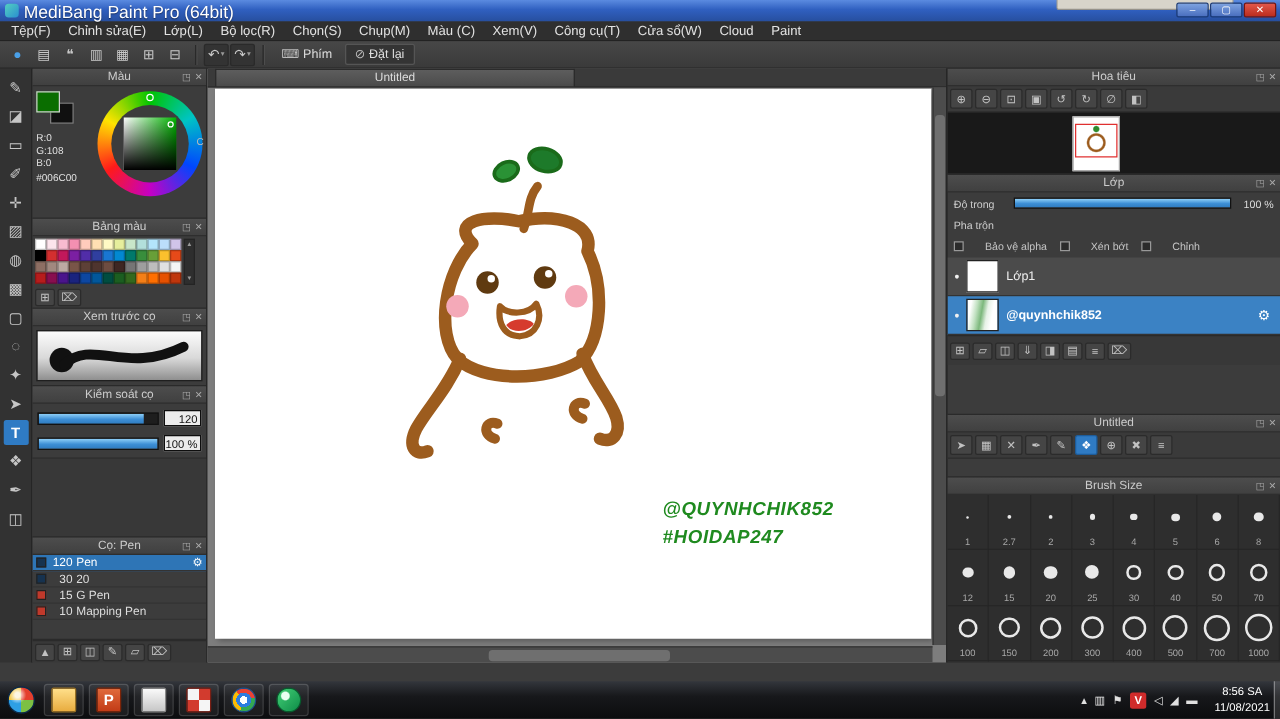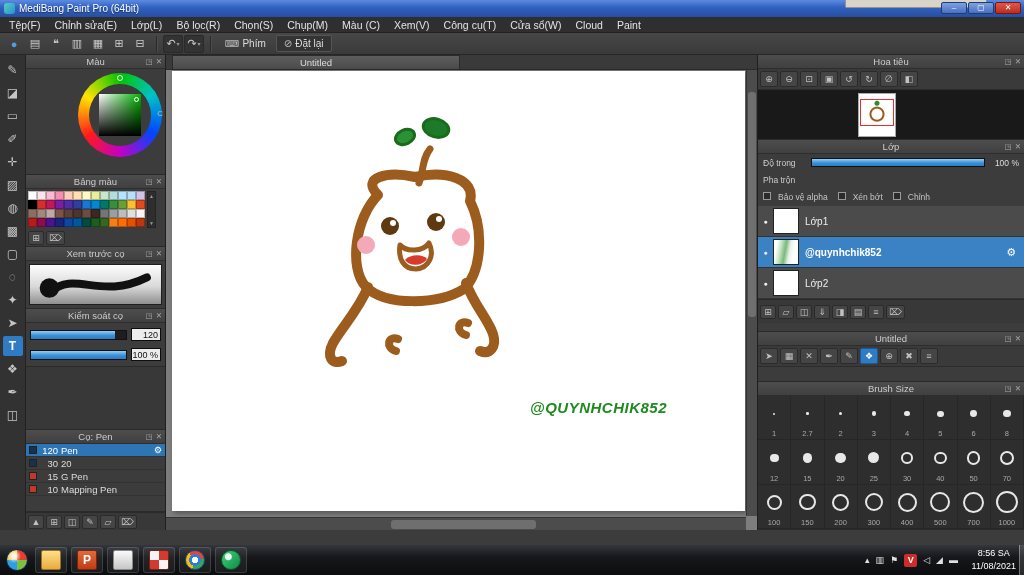--- a/index.html
+++ b/index.html
@@ -4,21 +4,21 @@
 <style>
 *{box-sizing:border-box;margin:0;padding:0}
 body{margin:0;background:#222}
 .screen{position:relative;width:1024px;height:575px;overflow:hidden;background:#3c3c3c;
   font-family:"Liberation Sans","DejaVu Sans",sans-serif;font-size:11px;color:#ddd;user-select:none}
 
 
 .titlebar{position:absolute;left:0;top:0;width:100%;height:17px;
   background:linear-gradient(#5b8be0,#3060c0 45%,#274f9f);display:flex;align-items:center;padding:0 4px;z-index:4}
 .app-logo{width:11px;height:11px;border-radius:3px;background:linear-gradient(135deg,#53d0c0,#2a8fd0);margin-right:4px;flex:none}
-.title-text{font-size:10px;color:#fff;text-shadow:0 1px 1px rgba(0,0,0,.5);white-space:nowrap}
+.title-text{font-size:14px;color:#fff;text-shadow:0 1px 1px rgba(0,0,0,.5);white-space:nowrap}
 .bg-window{position:absolute;left:845px;top:0;width:142px;height:8px;background:#d8d4ca;border:1px solid #96928a;border-top:none;border-radius:0 0 2px 2px}
 .win-btns{position:absolute;right:3px;top:2px;display:flex;gap:1px}
 .wbtn{width:26px;height:12px;display:flex;align-items:center;justify-content:center;font-size:8px;line-height:1;color:#fff;
   background:linear-gradient(#7da2e0,#4a6fbf);border:1px solid #1d3c78;border-radius:2px}
 .wbtn.close{background:linear-gradient(#e2574a,#bb2d1f);border-color:#7a150c}
 
 
 .menubar{position:absolute;left:0;top:17px;width:100%;height:16px;background:#2f2f2f;border-bottom:1px solid #222;
   display:flex;align-items:center;padding:0 2px}
 .menu-item{padding:0 7px;font-size:10.5px;color:#e3e3e3;height:100%;display:flex;align-items:center;white-space:nowrap}
@@ -117,21 +117,21 @@
   radial-gradient(circle at 50% 48%,rgba(0,0,0,0) 5px,#9c5c1e 6px,#9c5c1e 7px,rgba(0,0,0,0) 8px)}
 .nav-rect{position:absolute;left:1px;top:5px;right:1px;height:27px;border:1px solid #e03030}
 
 .lp-row{height:17px;display:flex;align-items:center;gap:4px;padding:0 5px;flex:none}
 .lp-row.checks{height:18px;gap:10px}
 .lp-label{width:44px;font-size:8.5px;color:#ccc;flex:none}
 .lp-slider{height:9px}
 .lp-val{width:30px;font-size:8.5px;text-align:right;flex:none}
 .lp-select{flex:1;height:13px;background:#2a2a2a;border:1px solid #555;display:flex;align-items:center;padding:0 4px;font-size:8.5px;color:#ddd}
 .lp-select .dd{margin-left:auto;font-size:7px;color:#999}
-.check{display:flex;gap:7px}
+.check{display:flex;align-items:center;gap:17px}
 .cbox{width:8px;height:8px;background:#2b2b2b;border:1px solid #999;flex:none}
 .clabel{font-size:8.5px;color:#c4c4c4;white-space:nowrap}
 #layer-list{flex:none}
 .layer-row{height:31px;display:flex;align-items:center;background:#4b4b4b;border-bottom:1px solid #333}
 .layer-row.selected{background:#3b82c4}
 .layer-row.selected .lname{font-weight:bold;color:#fff}
 .eye{width:15px;text-align:center;font-size:7px;color:#f0f0f0;flex:none}
 .lthumb{width:26px;height:26px;background:#fff;border:1px solid #222;margin-right:6px;flex:none}
 .lthumb.art{background:linear-gradient(100deg,#fff 12%,#bfe0bf 30%,#7cb87c 46%,#e7f2e7 62%,#fff 78%)}
 .lname{font-size:10px;color:#eee;white-space:nowrap}
@@ -254,20 +254,30 @@
 
     <div class="panel" style="height:120px" data-name="color-panel">
       <div class="panel-header" data-name="color-panel-header">
         <span class="ph-title" data-name="color-panel-title">Màu</span>
       <span class="ph-icons" data-name="panel-header-icons">
             <span class="ph-ic" data-name="popout-icon">◳</span>
             <span class="ph-ic" data-name="close-icon">✕</span>
           </span>
         </div>
       <div class="color-content" data-name="color-panel-content">
+        <div class="color-left" data-name="color-values">
+          <div class="fgbg" data-name="color-swatch-pair">
+            <span class="bg-sw" data-name="background-color-swatch" style="background: rgb(16, 16, 16);"></span>
+            <span class="fg-sw" data-name="foreground-color-swatch" style="background: rgb(10, 110, 0);"></span>
+          </div>
+          <div class="rgb" data-name="color-r-value">R:0</div>
+          <div class="rgb" data-name="color-g-value">G:108</div>
+          <div class="rgb" data-name="color-b-value">B:0</div>
+          <div class="hex" data-name="color-hex-value">#006C00</div>
+        </div>
         <div class="wheel" data-name="color-wheel">
           <div class="hsq" data-name="saturation-square"></div>
           <span class="ring-cursor" data-name="hue-cursor-icon"></span>
           <span class="sq-cursor" data-name="saturation-cursor-icon"></span>
           <span class="c-label" data-name="c-mode-label">C</span>
         </div>
       </div>
     </div>
 
     <div class="panel" style="height:72px" data-name="palette-panel">
@@ -452,20 +462,21 @@
         <circle cx="289" cy="166" r="9" fill="#f4a9b8"></circle>
         <circle cx="218" cy="155" r="9" fill="#5f3a10"></circle>
         <circle cx="264" cy="151" r="9" fill="#5f3a10"></circle>
         <circle cx="221" cy="152" r="3" fill="#fff"></circle>
         <circle cx="267" cy="148" r="3" fill="#fff"></circle>
         <path d="M228,174 C234,181 251,181 257,172 C263,184 257,197 244,198 C231,198 226,187 228,174 Z" fill="#fff" stroke="#9c5c1e" stroke-width="5" stroke-linejoin="round"></path>
         <path d="M233,189 C238,183 251,183 255,188 C251,195 237,196 233,189 Z" fill="#d63b2e"></path>
       </svg>
       <div class="handles" data-name="signature-text">
         <div data-name="signature-line-1">@QUYNHCHIK852</div>
+        <div data-name="signature-line-2">#HOIDAP247</div>
       </div>
     </div>
     <div class="vscroll" data-name="vertical-scrollbar">
         <div class="vthumb" data-name="vertical-scroll-thumb"></div>
       </div>
     <div class="hscroll" data-name="horizontal-scrollbar">
         <div class="hthumb" data-name="horizontal-scroll-thumb"></div>
       </div>
   </div>
 
@@ -533,25 +544,20 @@
             <span class="eye" data-name="layer-visibility-icon">●</span>
             <span class="lthumb" data-name="layer-thumbnail"></span>
             <span class="lname" data-name="layer-name">Lớp1</span>
           </div>
           <div class="layer-row selected" data-name="layer-row">
             <span class="eye" data-name="layer-visibility-icon">●</span>
             <span class="lthumb art" data-name="layer-thumbnail"></span>
             <span class="lname" data-name="layer-name">@quynhchik852</span>
             <span class="gear" data-name="gear-icon">⚙</span>
           </div>
-          <div class="layer-row" data-name="layer-row">
-            <span class="eye" data-name="layer-visibility-icon">●</span>
-            <span class="lthumb" data-name="layer-thumbnail"></span>
-            <span class="lname" data-name="layer-name">Lớp2</span>
-          </div>
         </div>
       <div id="layer-footer" class="mini-row footer-row" data-name="layer-footer">
           <div class="mini-btn" data-name="add-layer-icon">⊞</div>
           <div class="mini-btn" data-name="add-folder-icon">▱</div>
           <div class="mini-btn" data-name="duplicate-layer-icon">◫</div>
           <div class="mini-btn" data-name="merge-down-icon">⇓</div>
           <div class="mini-btn" data-name="layer-mask-icon">◨</div>
           <div class="mini-btn" data-name="layer-settings-icon">▤</div>
           <div class="mini-btn" data-name="layer-menu-icon">≡</div>
           <div class="mini-btn" data-name="delete-layer-icon">⌦</div>

